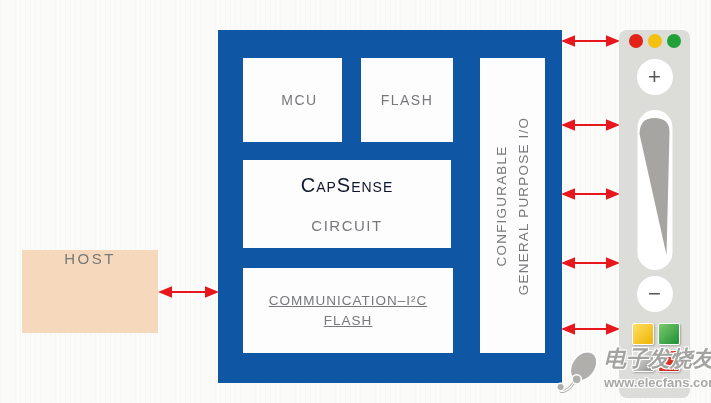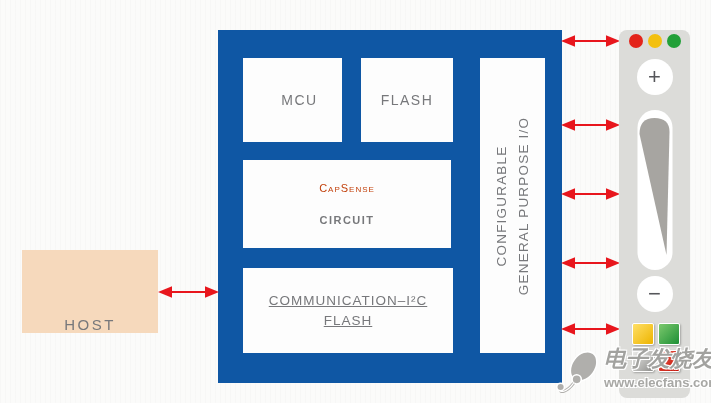--- a/index.html
+++ b/index.html
@@ -7,35 +7,35 @@
     position:relative; width:711px; height:403px; overflow:hidden;
     background:#fbfbfa;
     background-image:repeating-linear-gradient(90deg, rgba(0,0,0,0.015) 0 1px, transparent 1px 5px);
     font-family:"Liberation Sans", sans-serif;
     color:#77787b;
   }
 
   
   .host-box {
     position:absolute; left:22px; top:250px; width:136px; height:83px;
-    background:#f6d9bc; display:flex; align-items:flex-end; justify-content:center;
+    background:#f6d9bc; display:flex; align-items:flex-start; justify-content:center;
   }
   .host-box span { font-size:15px; letter-spacing:2.5px; color:#77787b; }
 
   
   .chip { position:absolute; left:218px; top:30px; width:344px; height:353px; background:#0f57a4; }
   .wbox { position:absolute; background:#fdfdfd; display:flex; flex-direction:column; align-items:center; justify-content:center; text-align:center; }
   .box-mcu   { left:25px;  top:28px;  width:85px;  height:84px;padding-left:14px; }
   .box-flash { left:143px; top:28px;  width:92px;  height:84px; }
   .box-cs    { left:25px;  top:130px; width:208px; height:88px; }
   .box-comm  { left:25px;  top:238px; width:210px; height:85px;text-decoration:underline; }
   .box-gpio  { left:262px; top:28px;  width:65px;  height:295px; }
   .wbox .lbl { font-size:14px; letter-spacing:1.5px; color:#77787b; }
-  .cs-line1 { font-size:11px; letter-spacing:1px; font-variant:small-caps; color:#c2410c; }
-  .cs-line2 { font-size:11px; letter-spacing:1.5px; margin-top:20px; color:#77787b;font-weight:bold; }
+  .cs-line1 { font-size:20px; letter-spacing:1px; font-variant:small-caps; color:#0f172a; }
+  .cs-line2 { font-size:15px; letter-spacing:1.5px; margin-top:20px; color:#77787b; }
   .comm-line { font-size:13.5px; letter-spacing:1px; line-height:1.45; color:#77787b; }
   .vlabel {
     position:absolute; left:50%; top:50%;
     transform:translate(-50%,-50%) rotate(-90deg);
     white-space:nowrap; text-align:center;
   }
   .vlabel div { font-size:13.5px; letter-spacing:1.2px; line-height:1.6; color:#77787b; }
 
   
   .arrows { position:absolute; left:0; top:0; pointer-events:none; }

